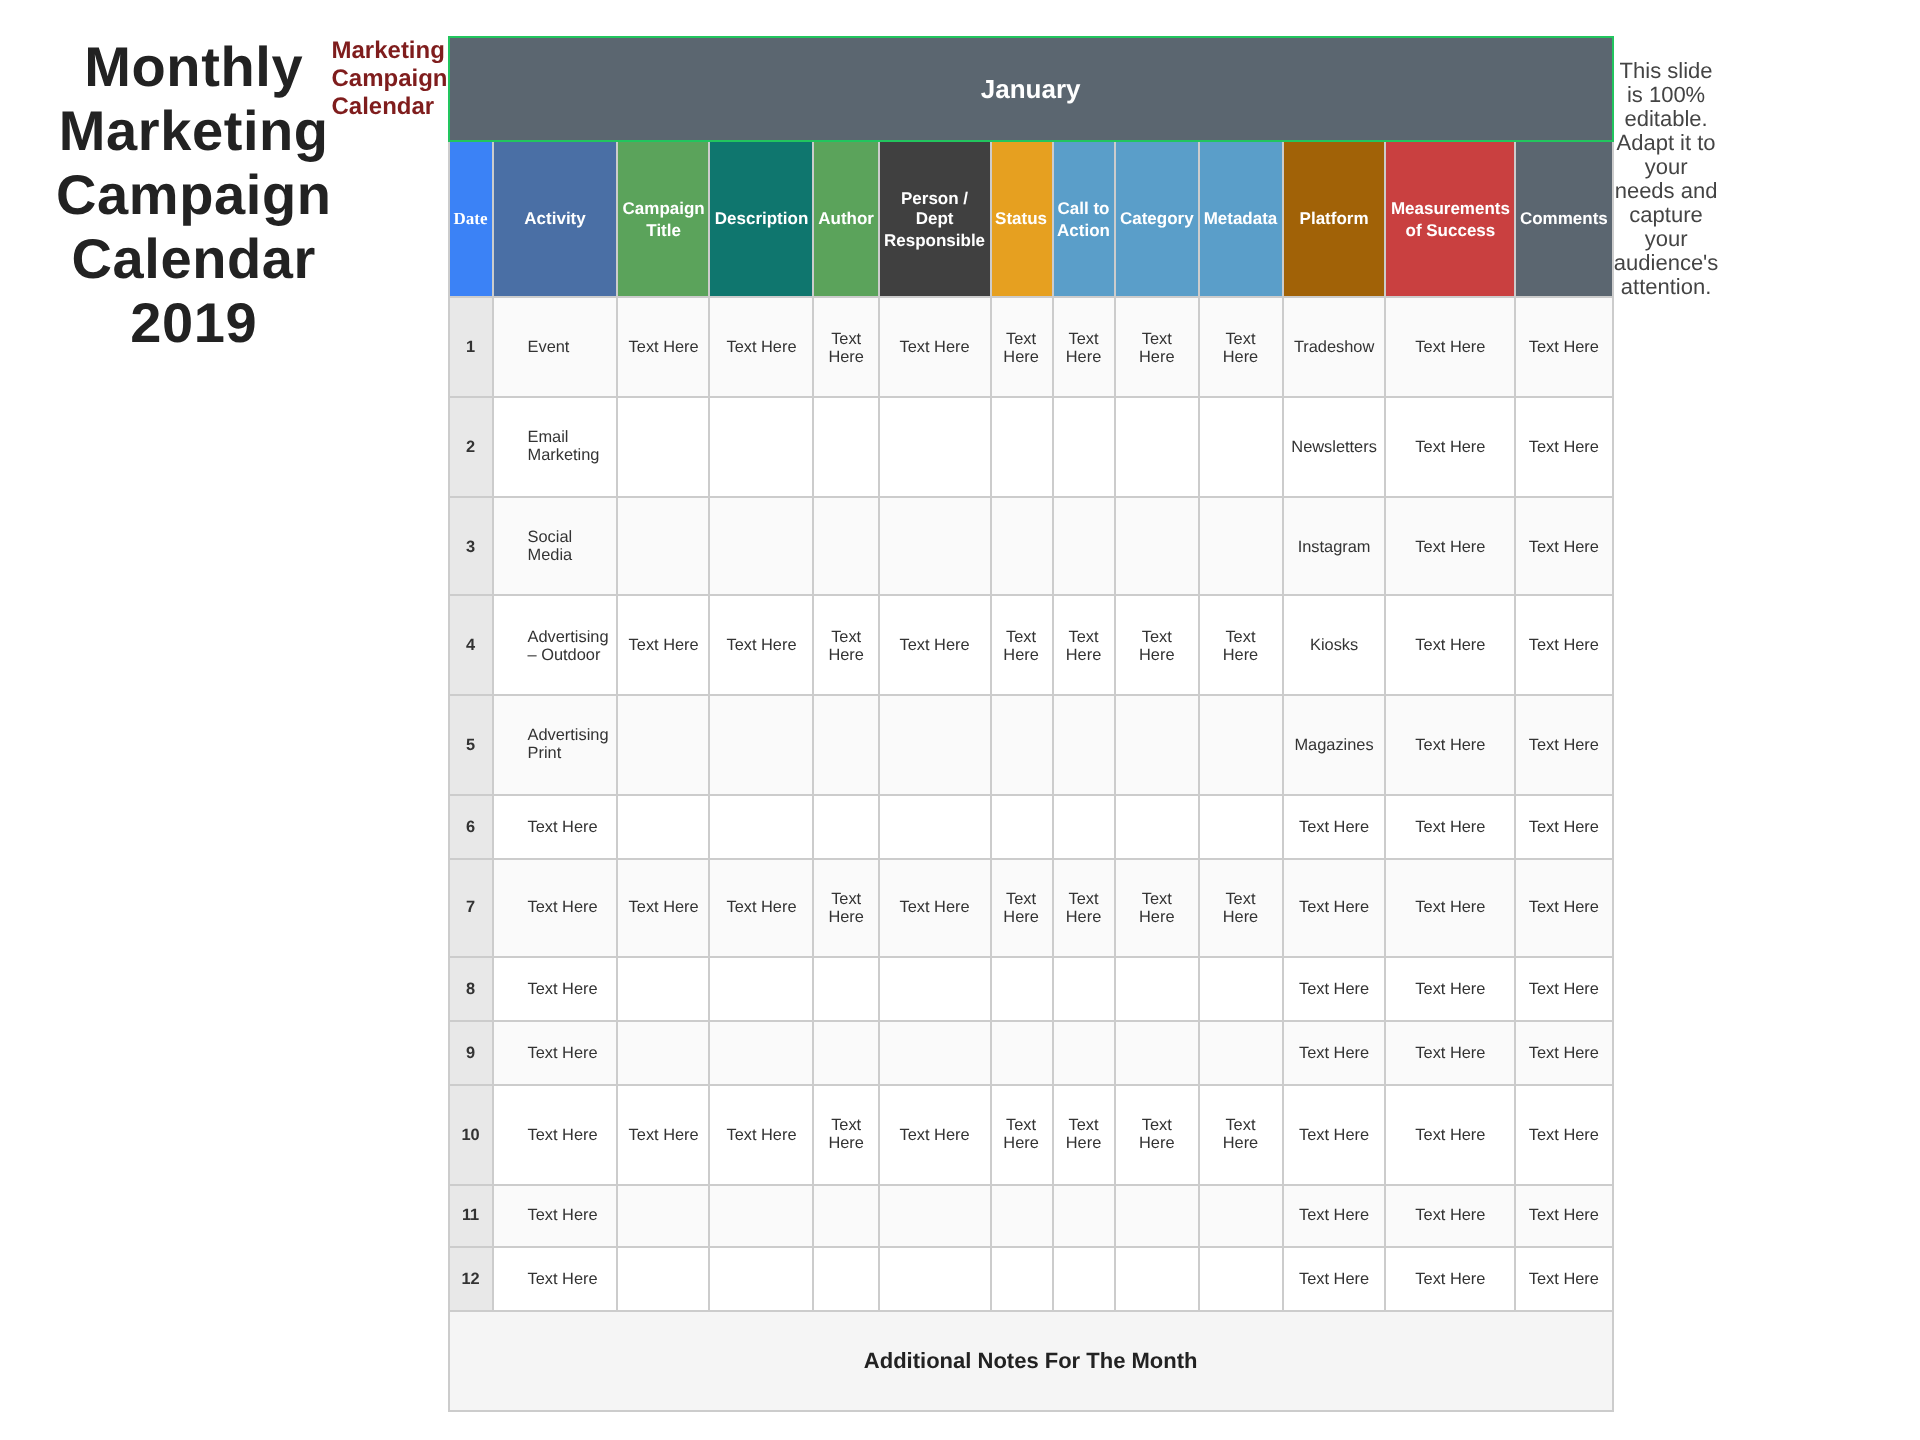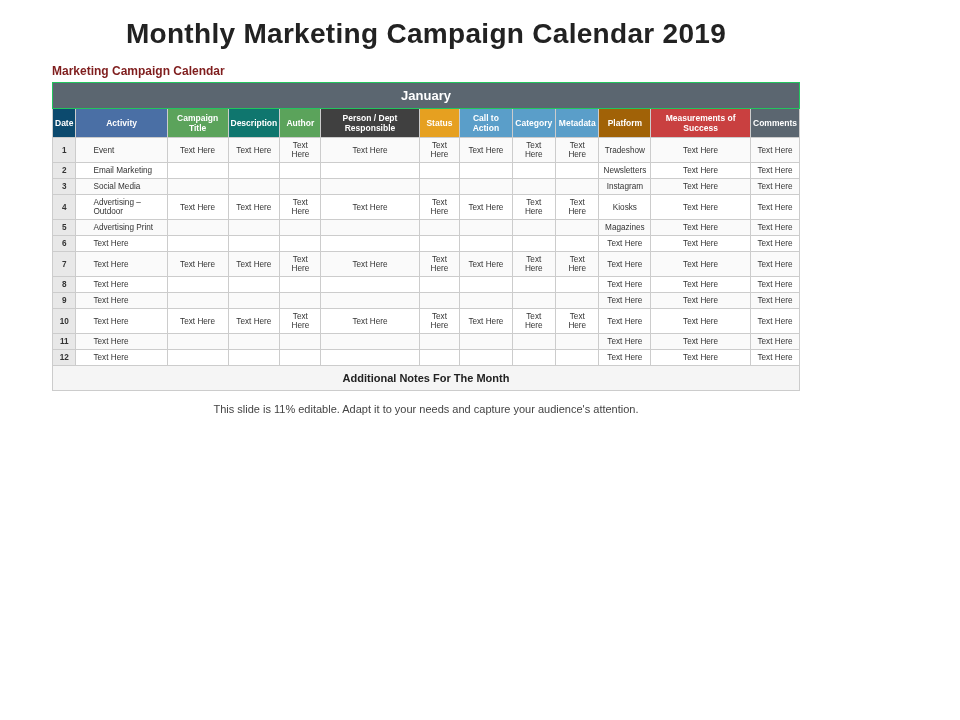--- a/index.html
+++ b/index.html
@@ -8,22 +8,21 @@
       height: 720px;
       background: #ffffff;
       font-family: Arial, sans-serif;
       overflow: hidden;
     }
     .page {
       width: 804px;
       height: 720px;
       padding: 18px 28px 14px 28px;
       display: flex;
-      flex-direction: column;
-      margin-left: 24px;
+      flex-direction: row;
     }
     .main-title {
       text-align: center;
       font-size: 28px;
       font-weight: bold;
       color: #222;
       margin-bottom: 14px;
       letter-spacing: 0.3px;
     }
     .section-label {
@@ -49,21 +48,21 @@
     .col-headers th {
       text-align: center;
       vertical-align: middle;
       padding: 4px 2px;
       border: 1px solid #ccc;
       font-weight: bold;
       font-size: 8.5px;
       color: #fff;
       line-height: 1.2;
     }
-    .th-date { background: #0c4a6e; }
+    .th-date { background: #3b82f6; font-family: Liberation Serif, serif; }
     .th-activity { background: #4a6fa5; }
     .th-campaign { background: #5ba35b; }
     .th-description { background: #0f766e; }
     .th-author { background: #5ba35b; }
     .th-person { background: #404040; }
     .th-status { background: #e6a020; }
     .th-cta { background: #5a9ec9; }
     .th-category { background: #5a9ec9; }
     .th-metadata { background: #5a9ec9; }
     .th-platform { background: #a16207; }
@@ -318,14 +317,14 @@
           <td>Text Here</td>
         </tr>
       </tbody>
     <tbody>
         <tr class="notes-row">
       <td colspan="13">Additional Notes For The Month</td>
     </tr>
   </tbody>
     </table>
 
-  <div class="footer-text">This slide is 11% editable. Adapt it to your needs and capture your audience's attention.</div>
+  <div class="footer-text">This slide is 100% editable. Adapt it to your needs and capture your audience's attention.</div>
 </div>
 
 </body></html>

